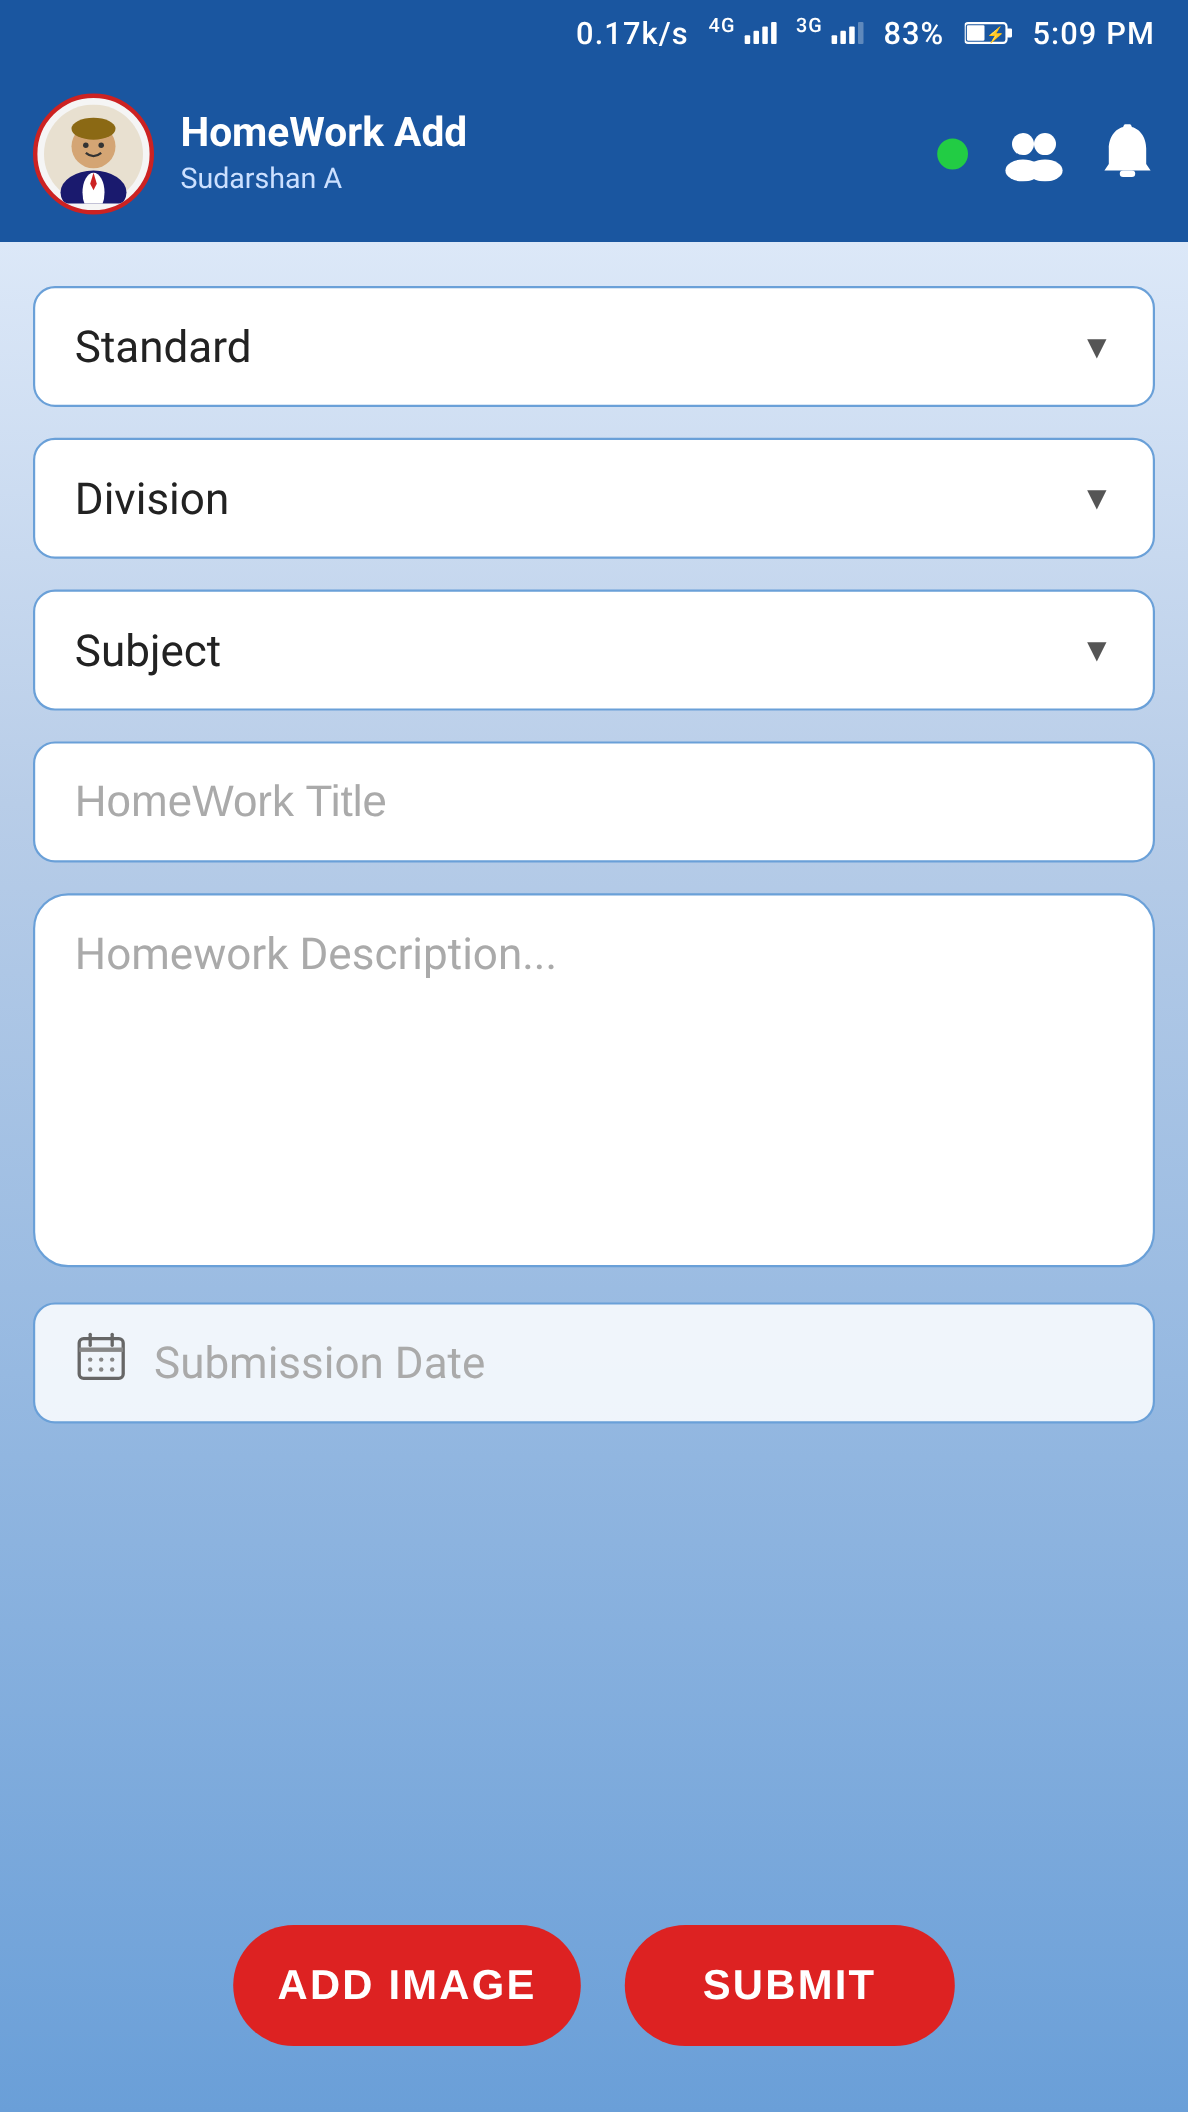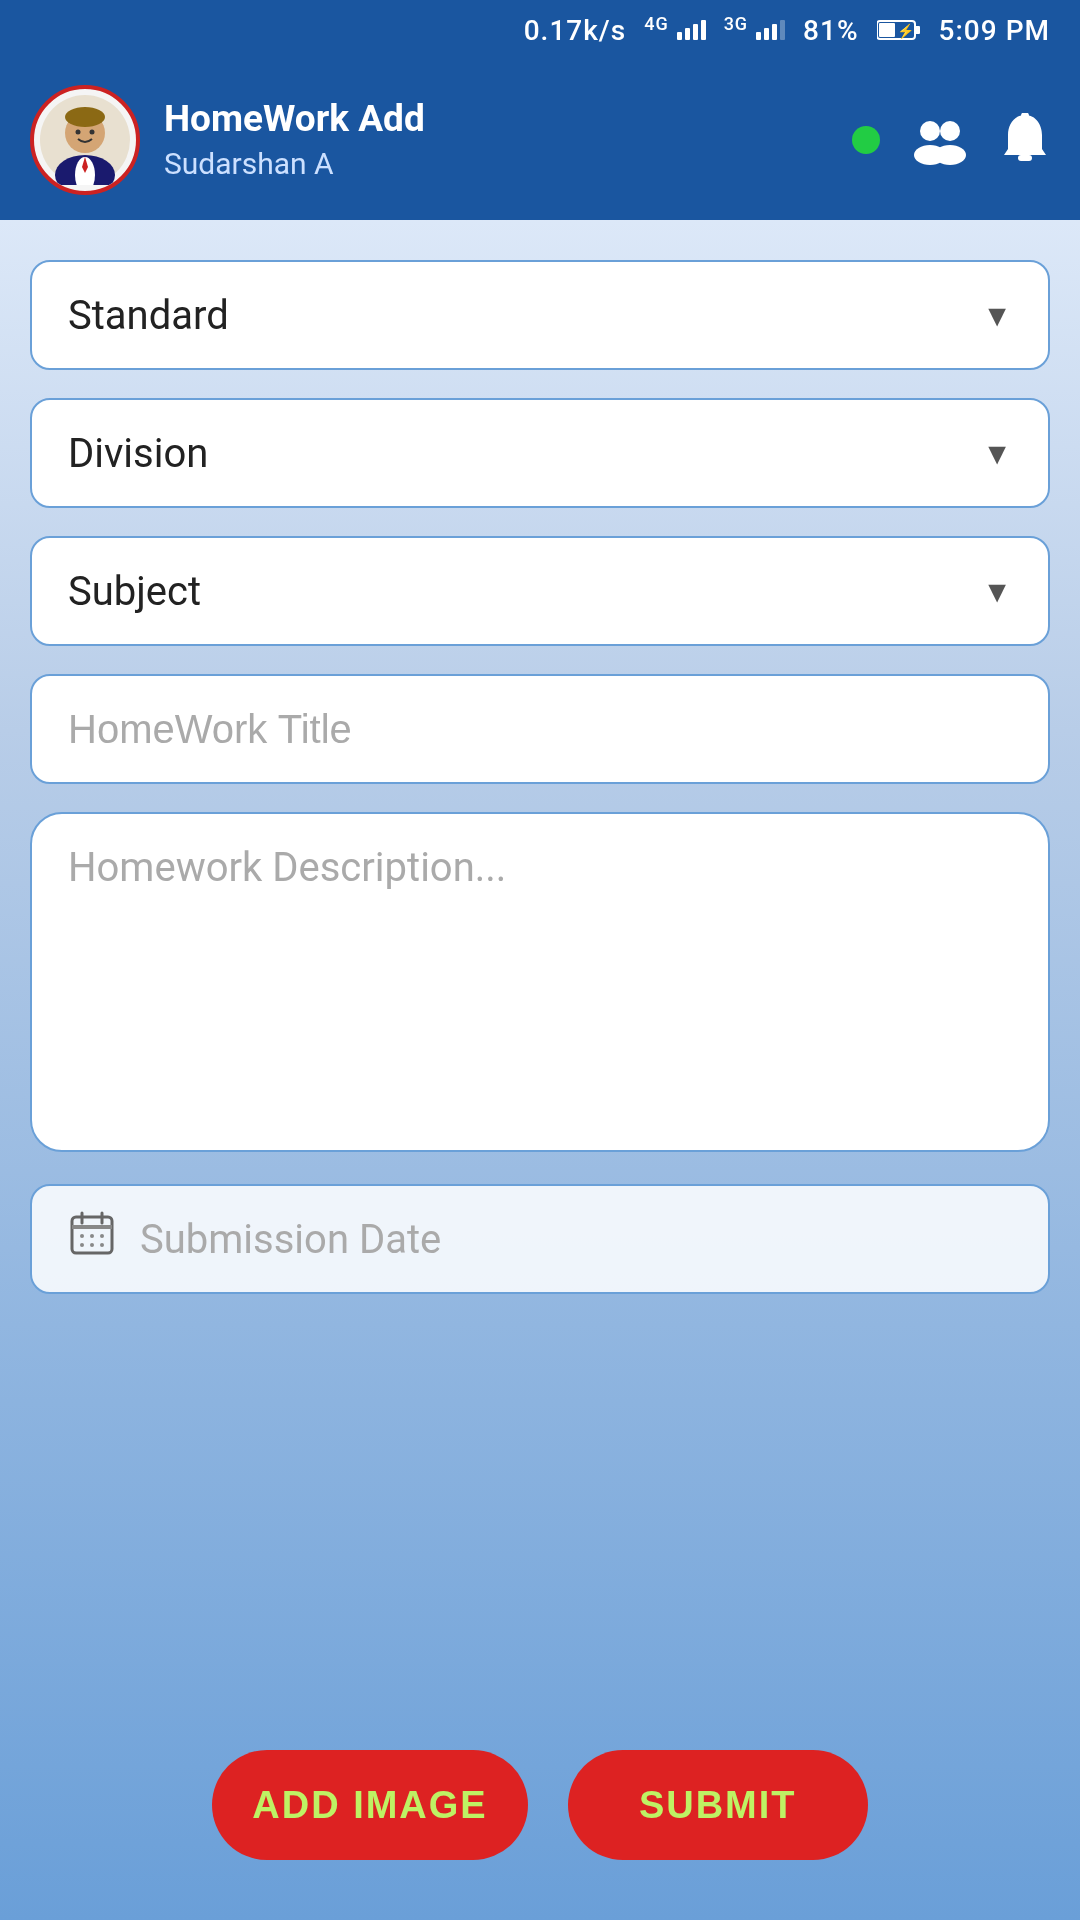--- a/index.html
+++ b/index.html
@@ -79,21 +79,21 @@
 
     .header-title {
       color: white;
       font-size: 37px;
       font-weight: 700;
       line-height: 1.1;
     }
 
     .header-subtitle {
       color: #cce0ff;
-      font-size: 30px;
+      font-size: 26px;
       font-weight: 400;
       margin-top: 6px;
     }
 
     .header-icons {
       display: flex;
       align-items: center;
       gap: 30px;
     }
 
@@ -234,21 +234,21 @@
       padding-bottom: 20px;
     }
 
     .btn-red {
       height: 110px;
       min-width: 300px;
       padding: 0 40px;
       background: #dd2222;
       border: none;
       border-radius: 60px;
-      color: #bef264;
+      color: #ffffff;
       font-size: 38px;
       font-weight: 700;
       cursor: pointer;
       letter-spacing: 2px;
       text-transform: uppercase;
     }
 
     
     .signal-bars {
       display: inline-flex;
@@ -281,21 +281,21 @@
   <span class="status-bar-text">
     <sup style="font-size:18px">3G</sup>
     
     <span class="signal-bars">
       <span class="signal-bar" style="height:8px"></span>
       <span class="signal-bar" style="height:12px"></span>
       <span class="signal-bar" style="height:16px"></span>
       <span class="signal-bar" style="height:20px;background:rgba(255,255,255,0.3)"></span>
     </span>
   </span>
-  <span class="status-bar-text">81%</span>
+  <span class="status-bar-text">83%</span>
 
   <span class="battery-icon">
     <svg width="44" height="22" viewBox="0 0 44 22">
       <rect x="0" y="2" width="38" height="18" rx="3" ry="3" fill="none" stroke="white" stroke-width="2"></rect>
       <rect x="38" y="7" width="5" height="8" rx="1" ry="1" fill="white"></rect>
       <rect x="2" y="4" width="16" height="14" rx="1" ry="1" fill="white"></rect>
 
       <text x="20" y="17" fill="white" font-size="14">⚡</text>
     </svg>
   </span>

